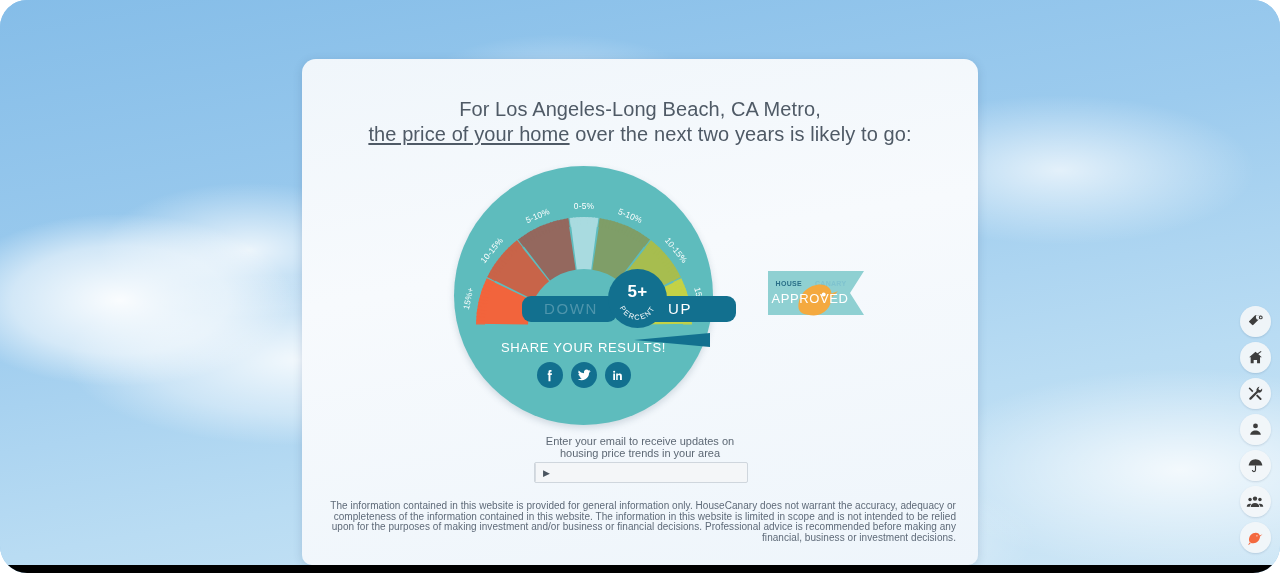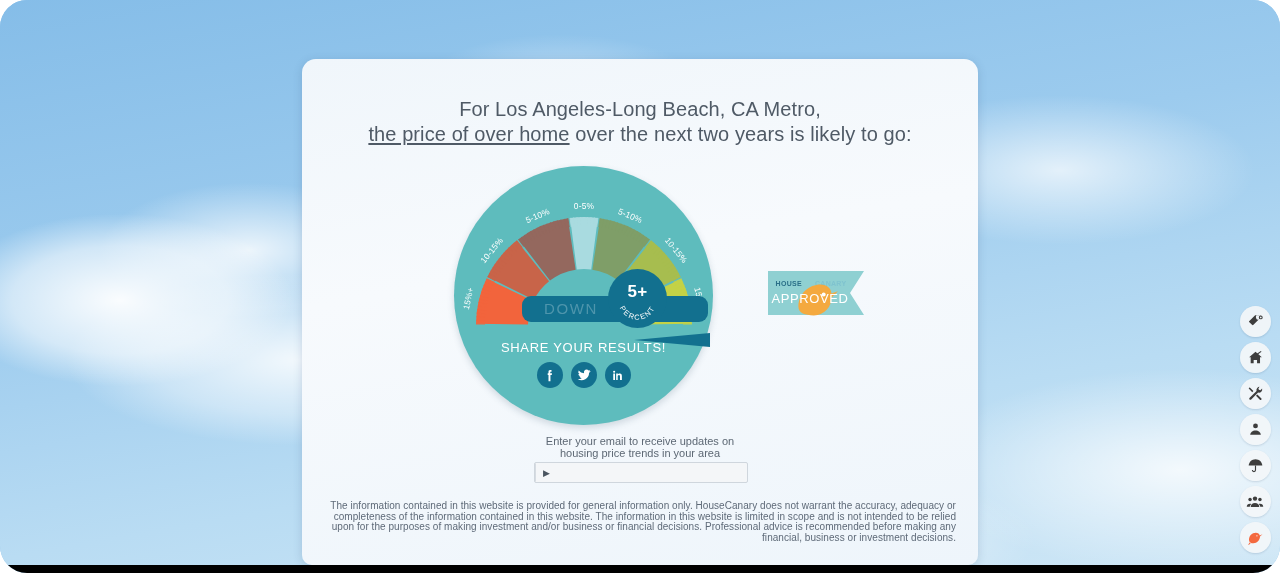--- a/index.html
+++ b/index.html
@@ -96,21 +96,21 @@
     width: 228px;
     height: 160px;
   }
   .gauge-wrap svg { display: block; width: 228px; height: 160px; overflow: visible; }
 
   
   .dubar {
     position: absolute;
     left: 220px;
     top: 237px;
-    width: 186px;
+    width: 214px;
     height: 26px;
     display: flex;
     gap: 3px;
   }
   .dubar .seg {
     flex: 1;
     background: #12708f;
     border-radius: 9px;
     display: flex;
     align-items: center;
@@ -308,21 +308,21 @@
 
 <div id="stage">
 
   <div class="sky"></div>
 
   <div class="card">
 
     <div class="headline">
       <span>For Los Angeles-Long Beach, CA Metro,</span>
       <span class="line2">
-        <span class="hl-underline">the price of over home</span><span> over the next two years is likely to go:</span>
+        <span class="hl-underline">the price of your home</span><span> over the next two years is likely to go:</span>
       </span>
     </div>
 
     <div class="teal-circle"></div>
 
     <div class="gauge-wrap">
       <svg viewBox="0 0 228 160" aria-hidden="true">
         <defs>
           
         </defs>
@@ -441,20 +441,21 @@
             <text x="114.00000000000001" y="28" fill="#ffffff" font-size="8.4" font-family="Liberation Sans, sans-serif" text-anchor="middle" dominant-baseline="middle" letter-spacing="0.2" transform="rotate(0 114.00000000000001 28)">0-5%</text>
             <text x="160.1062731617343" y="37.38042729261204" fill="#ffffff" font-size="8.4" font-family="Liberation Sans, sans-serif" text-anchor="middle" dominant-baseline="middle" letter-spacing="0.2" transform="rotate(23 160.1062731617343 37.38042729261204)">5-10%</text>
             <text x="205.70322345192255" y="71.74019385611916" fill="#ffffff" font-size="8.4" font-family="Liberation Sans, sans-serif" text-anchor="middle" dominant-baseline="middle" letter-spacing="0.2" transform="rotate(51 205.70322345192255 71.74019385611916)">10-15%</text>
             <text x="228.9756676446578" y="119.45577558742397" fill="#ffffff" font-size="8.4" font-family="Liberation Sans, sans-serif" text-anchor="middle" dominant-baseline="middle" letter-spacing="0.2" transform="rotate(77 228.9756676446578 119.45577558742397)">15%+</text>
           </g>
       </svg>
     </div>
 
     <div class="dubar">
       <div class="seg down">DOWN</div>
+      <div class="seg up">UP</div>
     </div>
 
     <div class="needle">
       <svg viewBox="0 0 80 18">
         <path d="M2 9 L78 2 L78 16 Z" fill="#12708f"></path>
       </svg>
     </div>
 
     <div class="hub">
       <div class="hub-val">5+</div>

